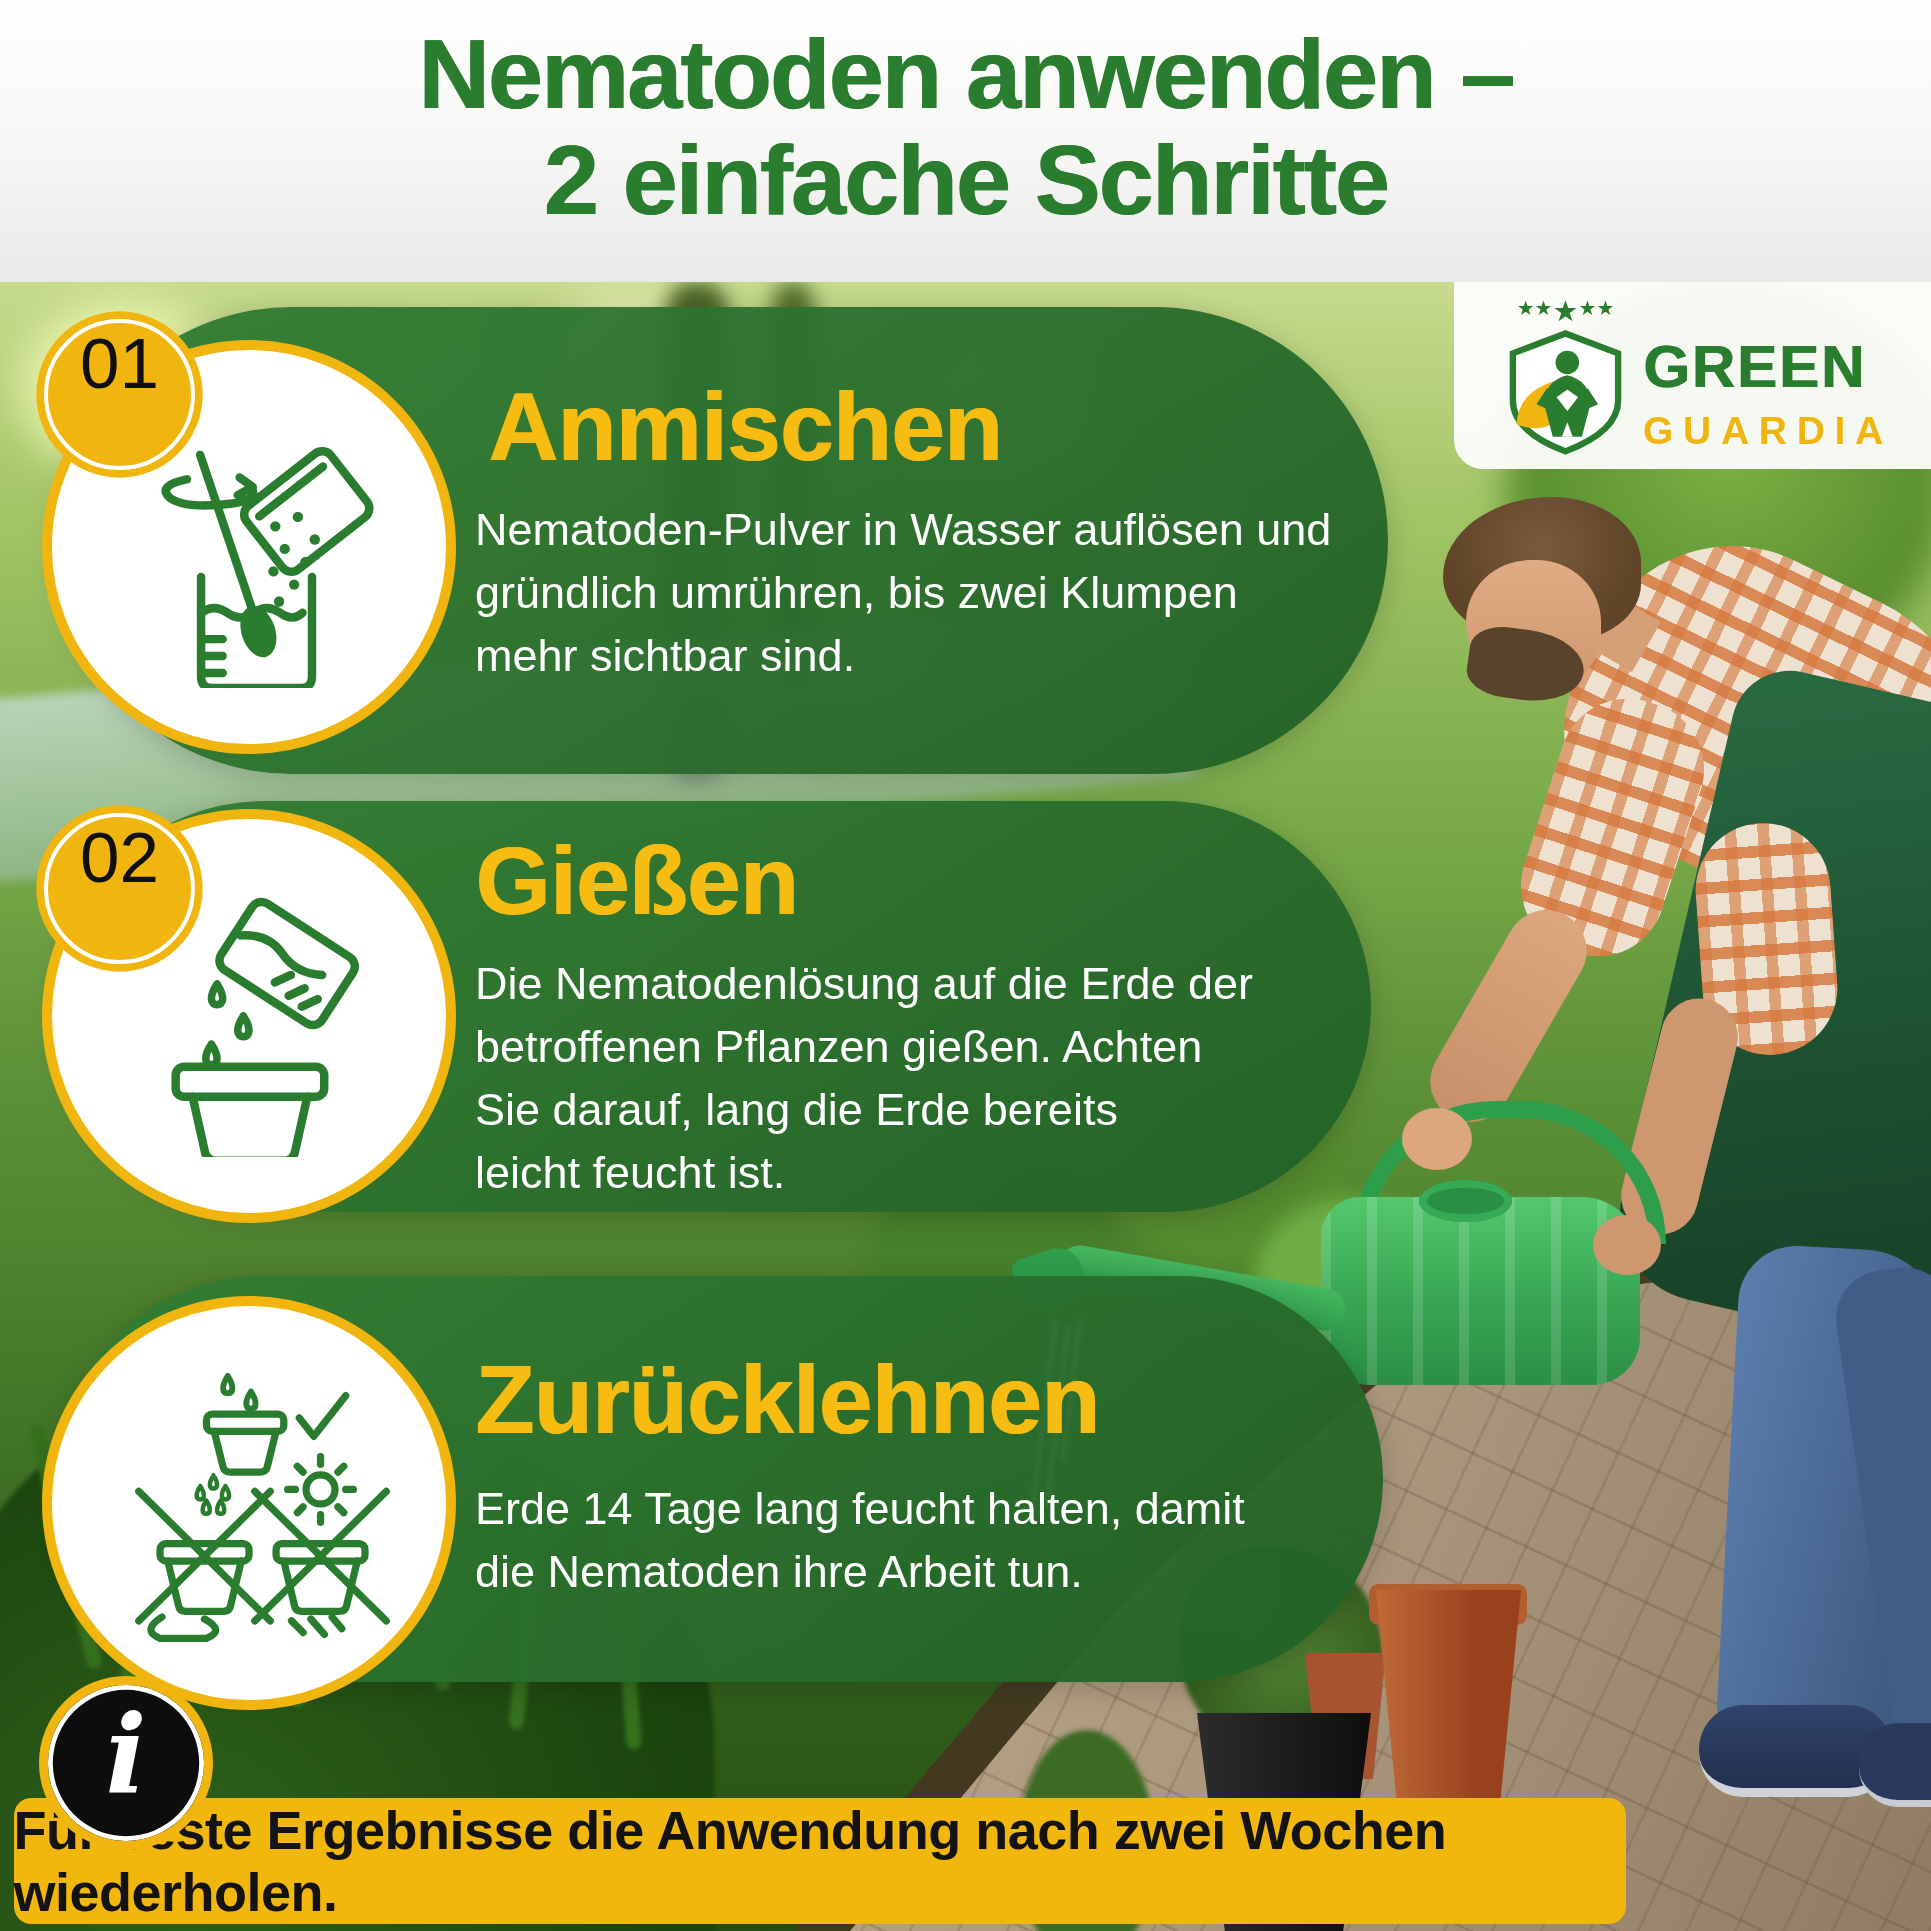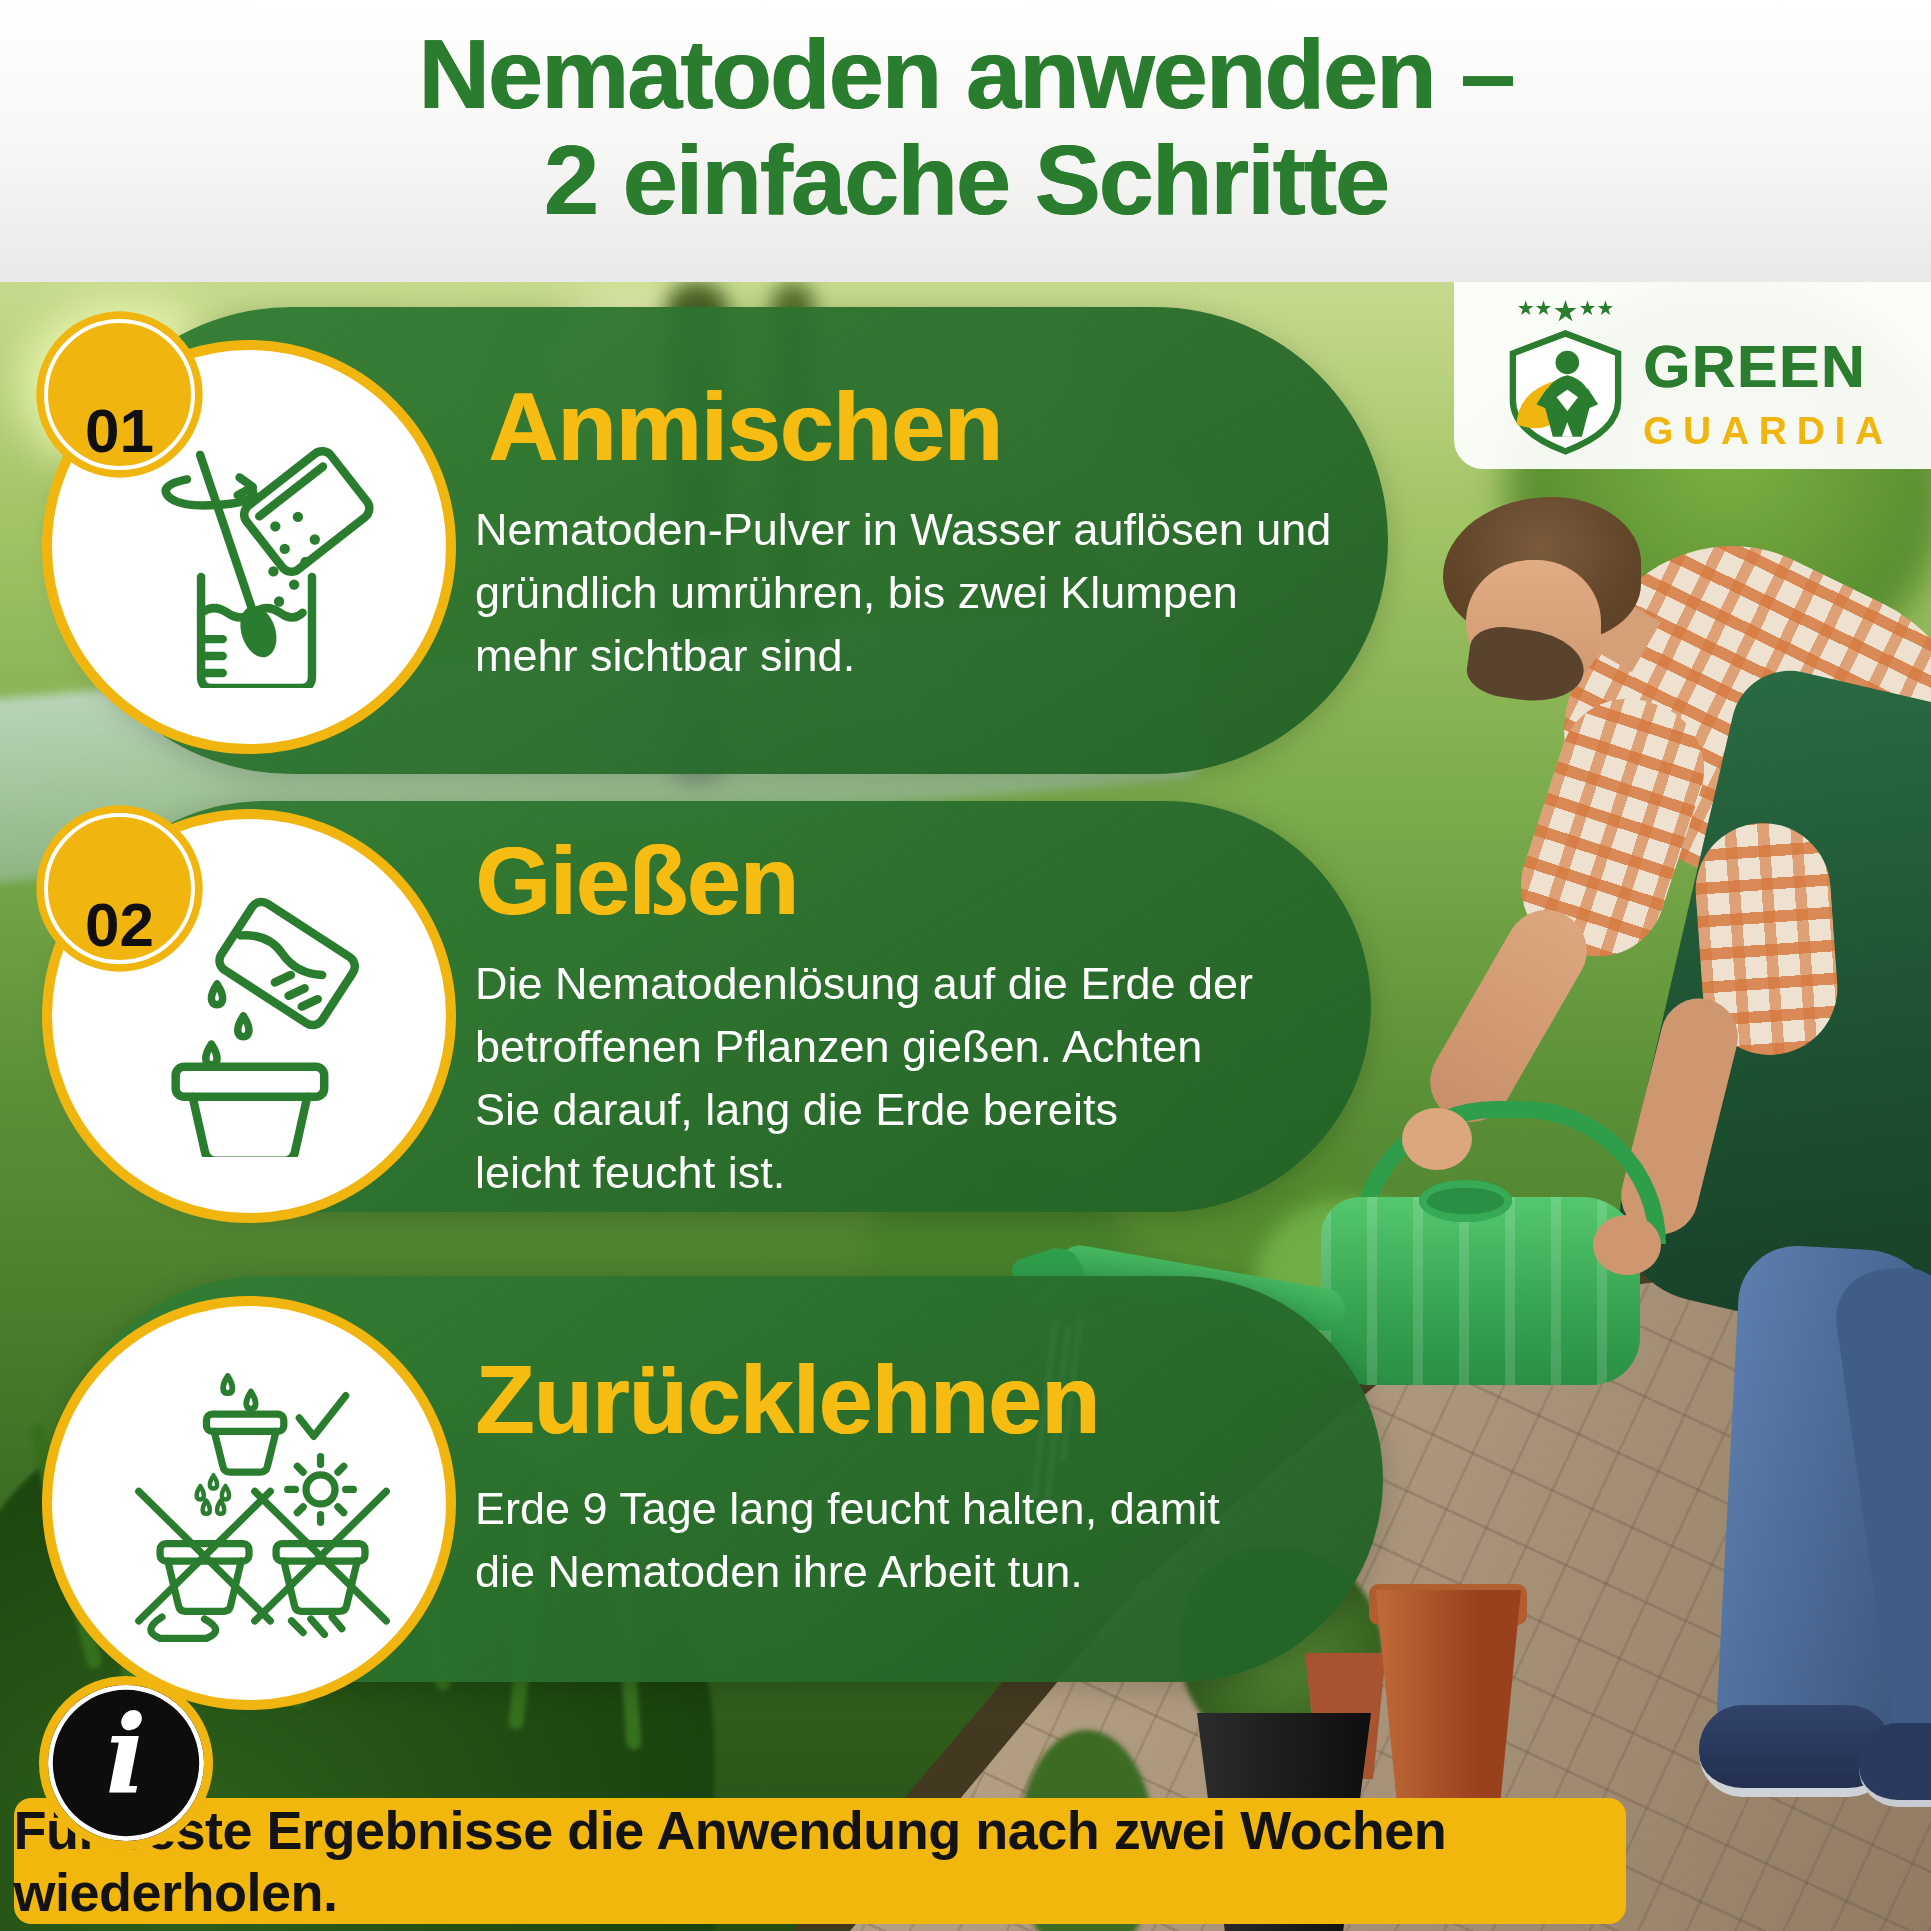--- a/index.html
+++ b/index.html
@@ -118,22 +118,22 @@
   .p1{top:307px;width:1330px;height:467px;}
   .p2{top:801px;width:1313px;height:411px;}
   .p3{top:1276px;width:1325px;height:406px;}
 
   .icon-circle{position:absolute;left:42px;width:394px;height:394px;background:#fff;
     border:10.6px solid #f1b50f;border-radius:50%;z-index:6;display:flex;align-items:center;justify-content:center;}
   .c1{top:340px;} .c2{top:809px;} .c3{top:1296px;}
   .icon-circle svg{display:block;}
 
   .badge{position:absolute;width:143px;height:143px;border-radius:50%;background:#f1b50f;border:4.8px solid #fff;
-    box-shadow:0 0 0 7.7px #f1b50f;display:flex;align-items:flex-end;justify-content:center;z-index:7;
-    font-weight:700;font-size:62px;color:#101010;}
+    box-shadow:0 0 0 7.7px #f1b50f;display:flex;align-items:flex-start;justify-content:center;z-index:7;
+    font-weight:400;font-size:71px;color:#101010;}
   .n1{left:44px;top:319px;} .n2{left:44px;top:813px;} .n3{left:49px;top:1280px;}
 
   .step-head{position:absolute;left:475px;font-size:97px;font-weight:700;color:#f6bc11;
     letter-spacing:-1px;text-shadow:1px 0 0 #f6bc11;z-index:6;}
   .h1{top:371px;margin-left:13px;} .h2{top:825px;} .h3{top:1344px;}
   .step-body{position:absolute;left:475px;font-size:45px;line-height:63px;color:#ffffff;z-index:6;}
   .b1{top:498px;} .b2{top:952px;} .b3{top:1477px;}
 
   
   .logo-card{position:absolute;left:1454px;top:282px;width:477px;height:187px;z-index:6;
@@ -333,21 +333,21 @@
       </g>
       <rect x="178" y="192" width="92" height="18" rx="6"></rect>
       <path d="M186 210 l11 46 q1 6 7 6 h40 q6 0 7 -6 l11 -46"></path>
       <path d="M194 272 l12 12 m8 -14 l14 16 m8 -18 l10 12"></path>
       <line x1="156" y1="138" x2="292" y2="272"></line>
       <line x1="292" y1="138" x2="156" y2="272"></line>
     </svg>
   </div>
   <div class="step-head h3">Zurücklehnen</div>
   <div class="step-body b3">
-    <div>Erde 9 Tage lang feucht halten, damit</div>
+    <div>Erde 14 Tage lang feucht halten, damit</div>
     <div>die Nematoden ihre Arbeit tun.</div>
   </div>
 
   <div class="logo-card">
     <div class="stars">
       <span class="s-sm">★★</span><span class="s-md">★</span><span class="s-sm">★★</span>
     </div>
     <svg class="shield" width="127" height="127" viewBox="0 0 140 140">
       <path d="M70 6 L128 28 V80 Q128 114 70 136 Q12 114 12 80 V28 Z" fill="#ffffff" stroke="#2a7c2e" stroke-width="7"></path>
       <path d="M60 58 Q18 70 16 106 Q44 118 66 98 Z" fill="#f1b50f"></path>

